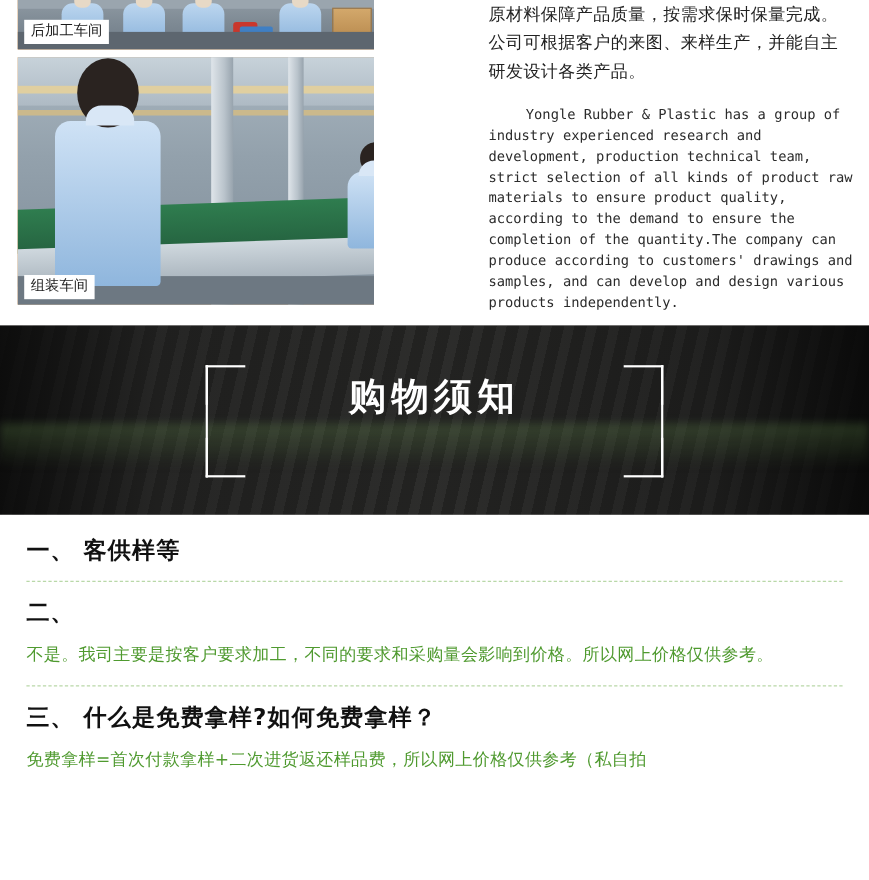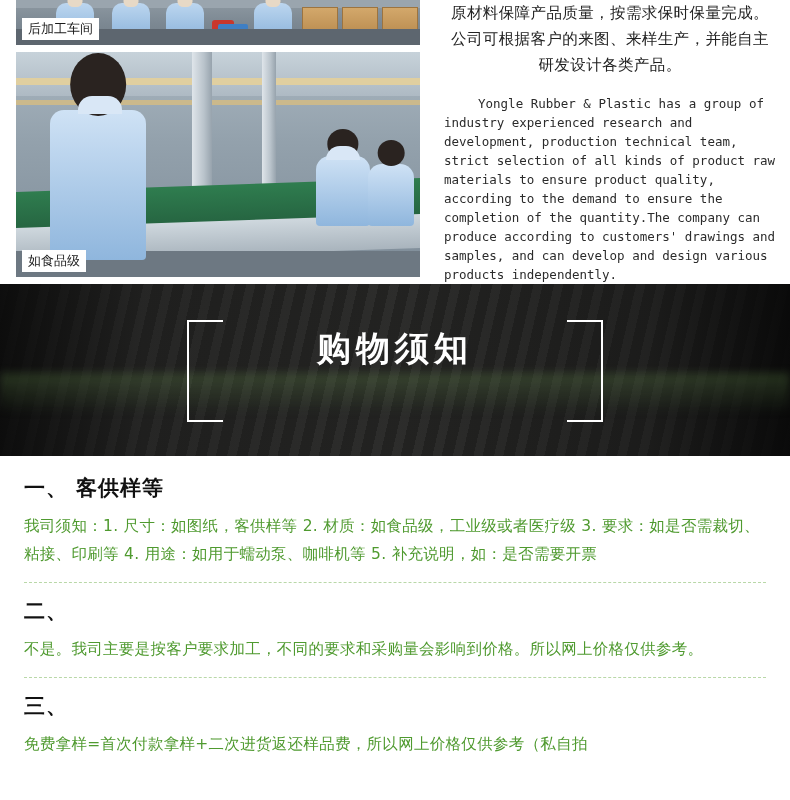--- a/index.html
+++ b/index.html
@@ -24,21 +24,21 @@
 
   .photo-column {
     position: absolute;
     left: 16px;
     top: 0;
     width: 404px;
   }
 
   .photo {
     position: relative;
-    width: 404px;
+    width: 324px;
     overflow: hidden;
     background: #fdba74;
   }
   .photo-top {
     height: 45px;
     margin-bottom: 7px;
   }
   .photo-bottom {
     height: 225px;
   }
@@ -153,38 +153,38 @@
     width: 332px;
     color: #1f1f1f;
   }
   .cn-paragraph {
     font-family: "DejaVu Sans", sans-serif;
     font-size: 15.5px;
     line-height: 26px;
     letter-spacing: 0.4px;
     margin: 0 0 16px 0;
     color: #222;
-    text-align: center;
   }
   .en-paragraph {
     font-family: "DejaVu Sans Mono", monospace;
     font-size: 12.5px;
     line-height: 19px;
     margin: 0;
     color: #2b2b2b;
     text-indent: 34px;
   }
 
   
   .banner {
     position: relative;
     width: 790px;
     height: 172px;
     overflow: hidden;
     background: #12100f;
+    margin-top: 12px;
   }
   .banner-bg {
     position: absolute; inset: 0;
     background:
       linear-gradient(90deg, rgba(10,10,10,0.92) 0%, rgba(22,22,22,0.55) 18%, rgba(20,20,20,0.35) 50%, rgba(18,18,18,0.6) 82%, rgba(8,8,8,0.95) 100%),
       repeating-linear-gradient(103deg, #3a3a38 0px, #3a3a38 9px, #2a2a28 9px, #2a2a28 20px),
       linear-gradient(180deg, #4a4a45 0%, #24241f 100%);
   }
   .banner-bg::after {
     content: "";
@@ -305,21 +305,21 @@
         <div class="post" style="left:246px; width:14px;"></div>
         <div class="belt"></div>
         <div class="bench"></div>
         <div class="floor2"></div>
         <div class="w" style="left:34px; top:58px; width:96px; height:150px;"></div>
         <div class="cap" style="left:62px; top:44px; width:44px; height:18px;"></div>
         <div class="w" style="left:300px; top:104px; width:54px; height:70px;"></div>
         <div class="cap" style="left:310px; top:94px; width:34px; height:14px;"></div>
         <div class="w" style="left:352px; top:112px; width:46px; height:62px;"></div>
       </div>
-      <div class="photo-caption">如食品级</div>
+      <div class="photo-caption">组装车间</div>
     </div>
 
   </div>
 
   <div class="text-column">
     <p class="cn-paragraph">原材料保障产品质量，按需求保时保量完成。公司可根据客户的来图、来样生产，并能自主研发设计各类产品。</p>
     <p class="en-paragraph">Yongle Rubber &amp; Plastic has a group of industry experienced research and development, production technical team, strict selection of all kinds of product raw materials to ensure product quality, according to the demand to ensure the completion of the quantity.The company can produce according to customers' drawings and samples, and can develop and design various products independently.</p>
   </div>
 
 </div>
@@ -337,34 +337,34 @@
   </div>
 </div>
 
 <div class="faq">
 
   <div class="faq-item">
     <div class="faq-q">
       <span class="faq-num">一、</span>
       <span>客供样等</span>
     </div>
-    <div class="faq-a">我司须知：1. 尺寸：如图纸，客供样等  2. 材质：如食品级，工业级或者医疗级 3. 要求：如是否需裁切、粘接、印刷等 4. 用途：如用于蠕动泵、咖啡机等 5. 补充说明，如：是否需要开票</div>
   </div>
 
   <hr class="faq-sep">
 
   <div class="faq-item">
     <div class="faq-q">
       <span class="faq-num">二、</span>
     </div>
     <div class="faq-a">不是。我司主要是按客户要求加工，不同的要求和采购量会影响到价格。所以网上价格仅供参考。</div>
   </div>
 
   <hr class="faq-sep">
 
   <div class="faq-item">
     <div class="faq-q">
       <span class="faq-num">三、</span>
+      <span>什么是免费拿样?如何免费拿样？</span>
     </div>
     <div class="faq-a">免费拿样=首次付款拿样+二次进货返还样品费，所以网上价格仅供参考（私自拍</div>
   </div>
 
 </div>
 
 </body></html>

